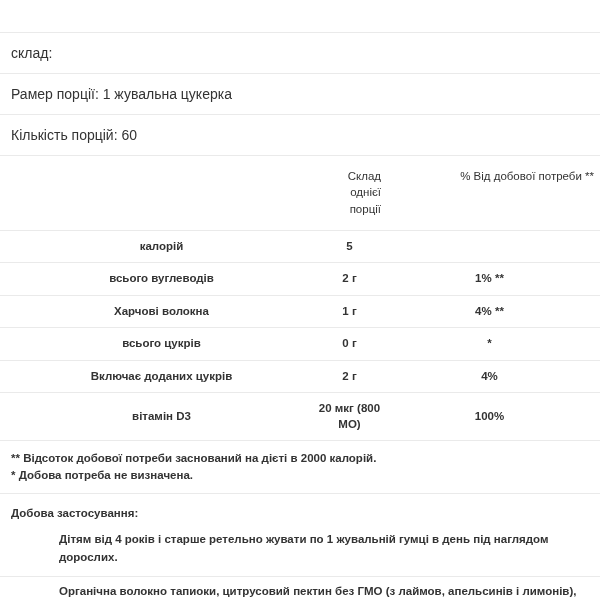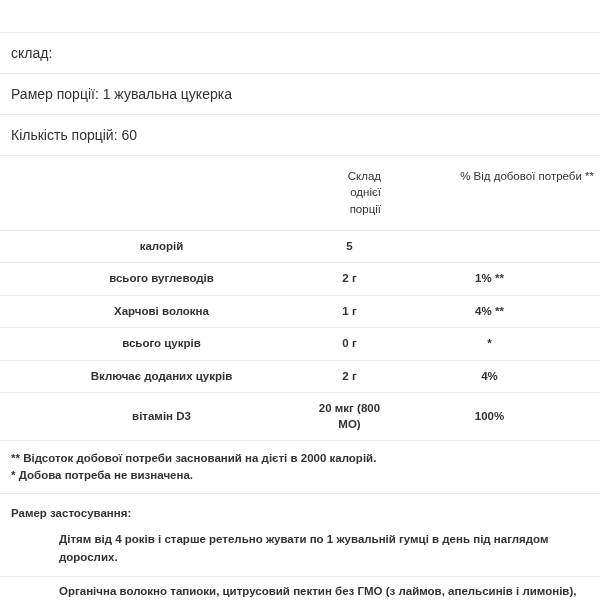--- a/index.html
+++ b/index.html
@@ -154,19 +154,19 @@
       </tr>
     </tbody>
   </table>
 
   <div class="footnotes">
     <div>** Відсоток добової потреби заснований на дієті в 2000 калорій.</div>
     <div>* Добова потреба не визначена.</div>
   </div>
   <div class="divider"></div>
 
-  <div class="section-label">Рамер застосування:</div>
+  <div class="section-label">Добова застосування:</div>
   <div class="section-body">Дітям від 4 років і старше ретельно жувати по 1 жувальній гумці в день під наглядом дорослих.</div>
   <div class="divider"></div>
 
   <div class="section-body">Органічна волокно тапиоки, цитрусовий пектин без ГМО (з лаймов, апельсинів і лимонів), лимонна кислота без ГМО, органічний апельсиновий ароматизатор, цитрат натрію без ГМО, органічний аннато (для кольору), органічний екстракт плодів архата, органічна соняшникову олію і органічний карнаубський віск (для покриття). Без глютену, молочних продуктів, сої, арахісу, горіхів.</div>
 
 </div>
 
 </body></html>

